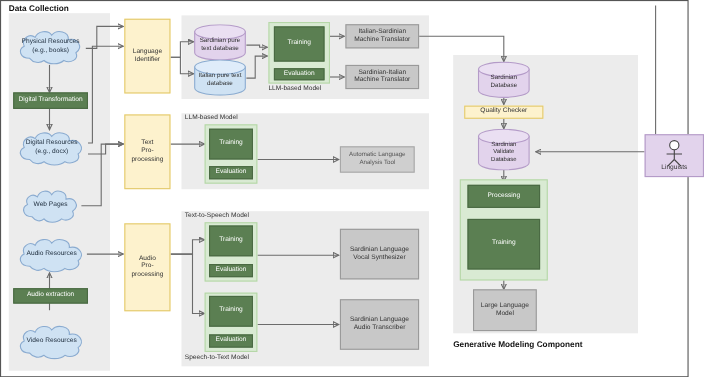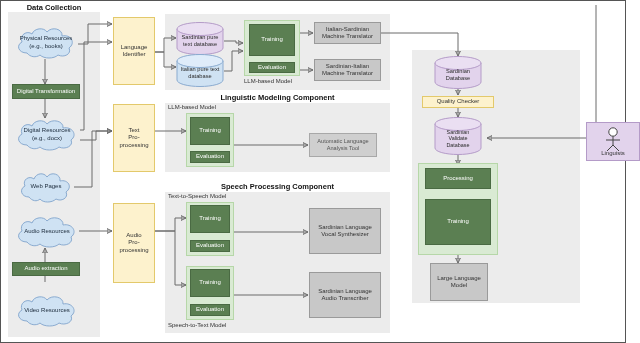--- a/index.html
+++ b/index.html
@@ -5,21 +5,21 @@
   html,body{margin:0;padding:0;background:#ffffff;}
   #stage{
     position:relative;width:640px;height:343px;
     font-family:"Liberation Sans", sans-serif;
     background:#ffffff;
     box-sizing:border-box;
     overflow:hidden;
   }
   #frame{position:absolute;left:0;top:0;width:626px;height:343px;border:1px solid #555;box-sizing:border-box;}
   .grp{position:absolute;background:#ececec;}
-  .grplbl{position:absolute;font-weight:bold;font-size:7.5px;color:#111;text-align:center;white-space:nowrap;}
+  .grplbl{position:absolute;font-weight:bold;font-size:7.5px;color:#111;text-align:left;white-space:nowrap;}
   .sublbl{position:absolute;font-size:6px;color:#333;white-space:nowrap;}
 
   .box{position:absolute;box-sizing:border-box;display:flex;align-items:center;justify-content:center;text-align:center;line-height:1.18;}
   .green{background:#5b7f52;border:1px solid #4a6a43;color:#ffffff;font-size:6px;}
   .greenwrap{background:#d9ead3;border:1px solid #b6d7a8;}
   .gray{background:#c8c8c8;border:1px solid #9a9a9a;color:#333;font-size:6px;}
   .graylight{background:#cfcfcf;border:1px solid #a8a8a8;color:#555;font-size:5.6px;}
   .yellow{background:#fdf2cd;border:1px solid #e3c96b;color:#333;font-size:6px;}
   .purplebox{background:#e2d3ec;border:1px solid #b49bc8;color:#333;font-size:6px;}
 
@@ -45,22 +45,21 @@
 <div id="stage">
   <div id="frame"></div>
 
   <div class="grp" style="left:8px;top:12px;width:92px;height:325px;"></div>
   <div class="grp" style="left:165px;top:14px;width:225px;height:76px;"></div>
   <div class="grp" style="left:165px;top:103px;width:225px;height:69px;"></div>
   <div class="grp" style="left:165px;top:192px;width:225px;height:141px;"></div>
   <div class="grp" style="left:412px;top:50px;width:168px;height:253px;"></div>
 
   <div class="grplbl" style="left:8px;top:3px;width:92px;">Data Collection</div>
-  <div class="grplbl" style="left:165px;top:93px;width:225px;">Linguistic Modeling Component</div>
-  <div class="grplbl" style="left:165px;top:182px;width:225px;">Speech Processing Component</div>
+  <div class="grplbl" style="left:412px;top:308px;width:168px;">Generative Modeling Component</div>
 
   <svg class="wires">
     <defs>
       <marker id="ah" markerWidth="6" markerHeight="6" refX="5" refY="3" orient="auto" markerUnits="strokeWidth">
         <path d="M0,0.6 L5,3 L0,5.4 z" fill="#4a4a4a" stroke="none"></path>
       </marker>
     </defs>
 
     <line x1="45" y1="59" x2="45" y2="84" marker-end="url(#ah)"></line>
     <line x1="45" y1="99" x2="45" y2="118" marker-end="url(#ah)"></line>

